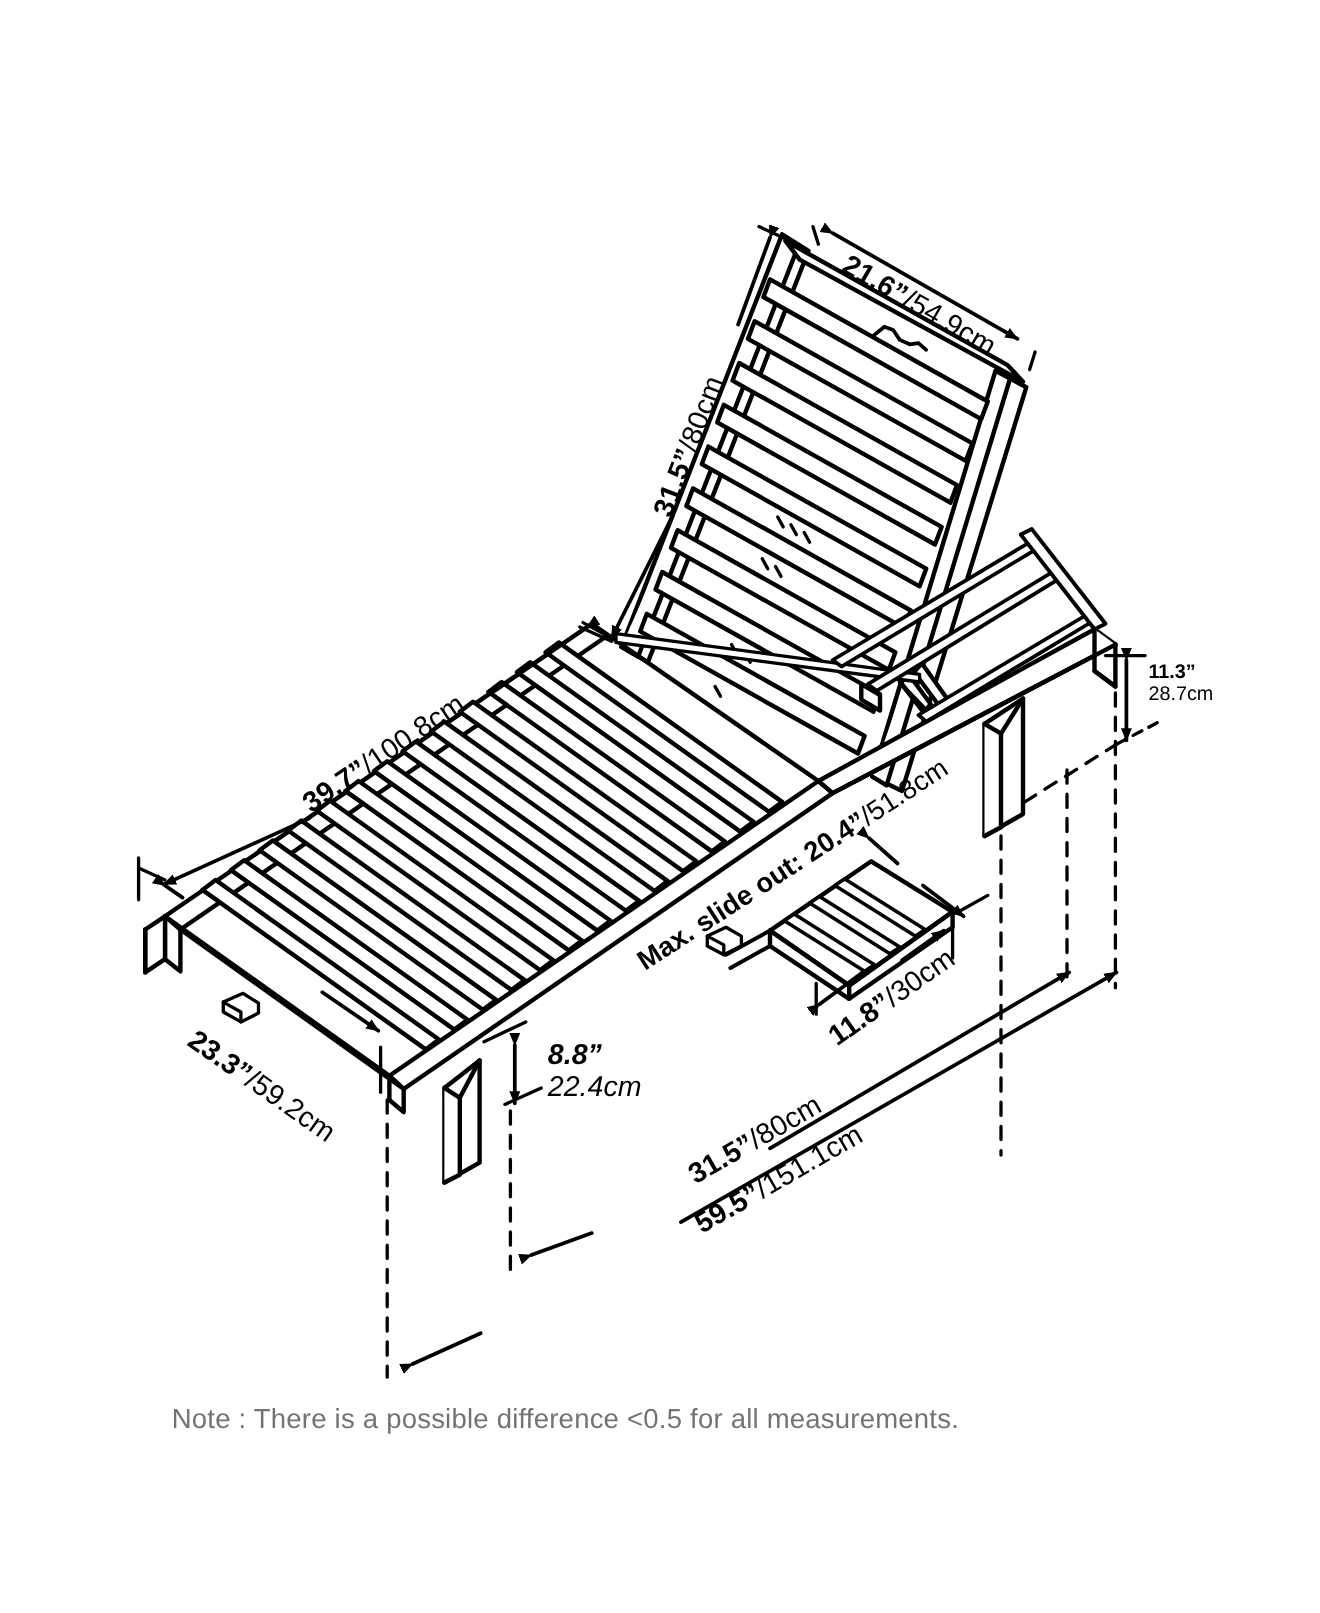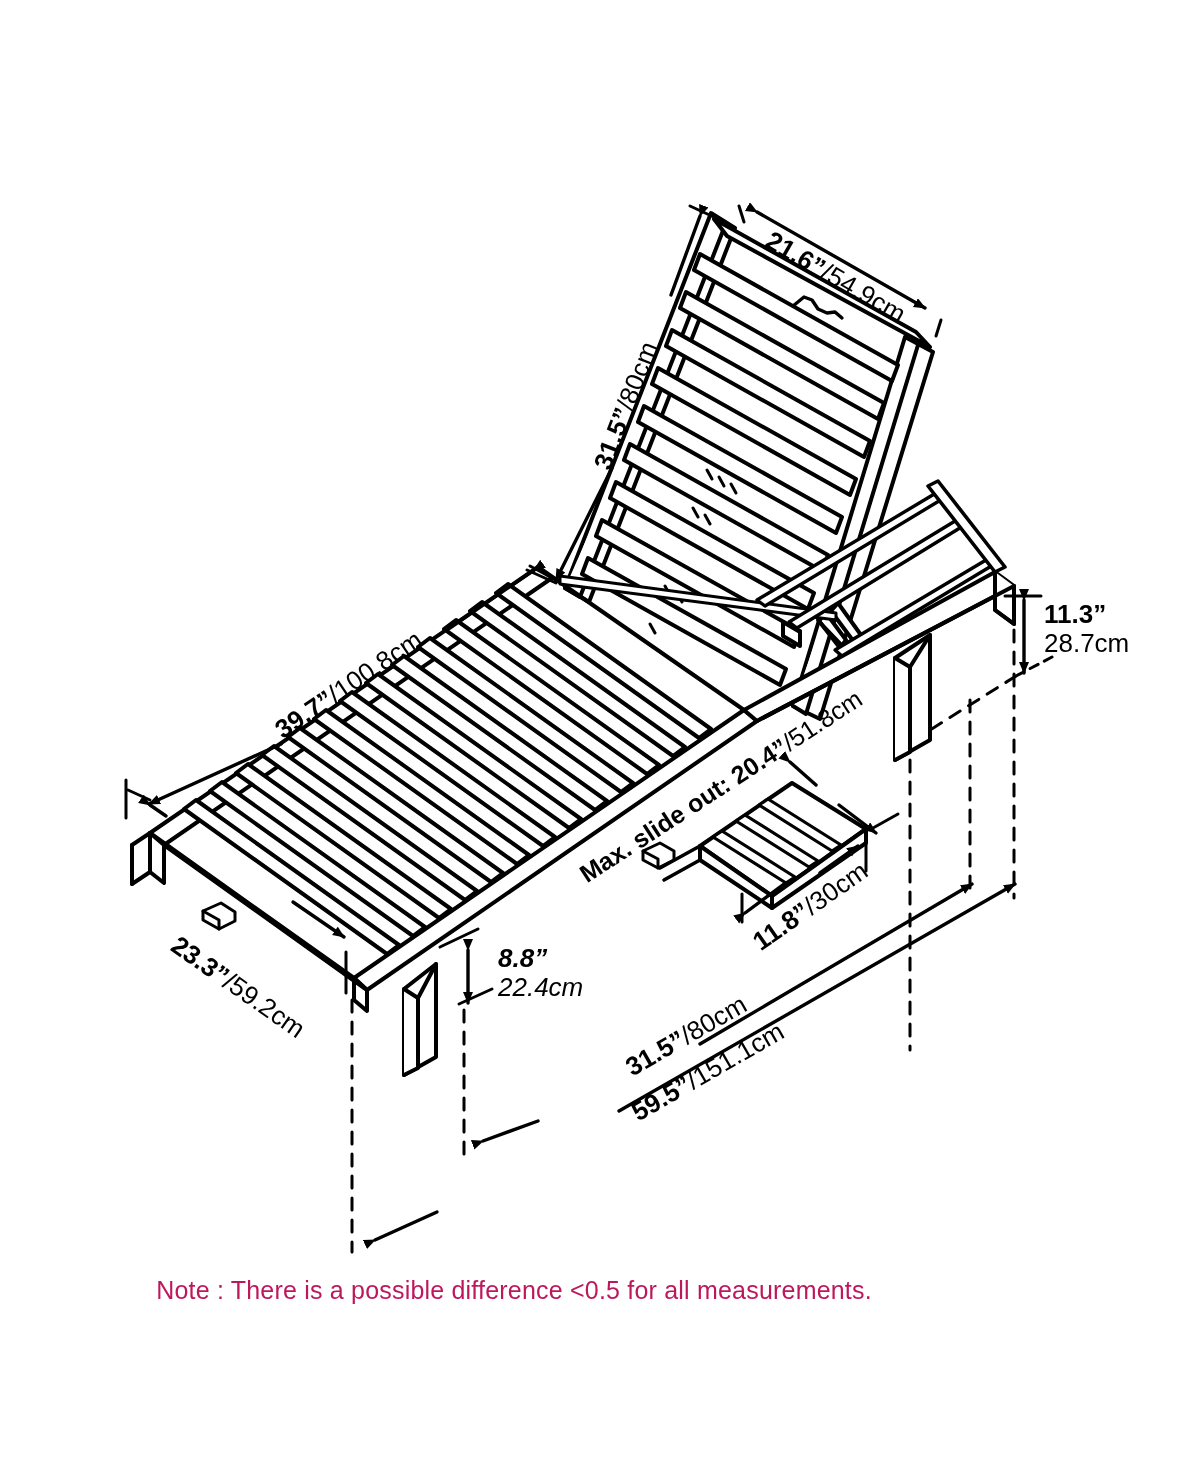--- a/index.html
+++ b/index.html
@@ -24,21 +24,21 @@
   }
   .note-text {
     position: absolute;
     left: 0;
     top: 1276px;
     width: 1028px;
     text-align: center;
     font-family: "Liberation Sans", sans-serif;
     font-size: 25px;
     font-weight: 400;
-    color: #be185d;
+    color: #737373;
     letter-spacing: 0.2px;
   }
   
   .dim {
     position: absolute;
     white-space: nowrap;
     color: #000000;
     font-family: "Liberation Sans", sans-serif;
     transform-origin: 0 50%;
     line-height: 1.12;
@@ -316,21 +316,21 @@
 
   <div class="dim" style="left:174px; top:928px; font-size:26px; transform: rotate(35deg);">
     <span class="in">23.3”</span><span class="cm">/</span><span class="cm">59.2cm</span>
   </div>
 
   <div class="dim stack" style="left:498px; top:944px; font-size:26px;font-style:italic;">
     <span class="in">8.8”</span>
     <span class="cm">22.4cm</span>
   </div>
 
-  <div class="dim stack" style="left:1044px; top:600px; font-size:26px;">
+  <div class="dim stack" style="left:1044px; top:600px; font-size:18px;">
     <span class="in">11.3”</span>
     <span class="cm">28.7cm</span>
   </div>
 
   <div class="dim" style="left:582px; top:862px; font-size:25px; transform: rotate(-33deg);">
     <span class="in">Max. slide out: </span><span class="in">20.4”</span><span class="cm">/</span><span class="cm">51.8cm</span>
   </div>
 
   <div class="dim" style="left:756px; top:930px; font-size:26px; transform: rotate(-35deg);">
     <span class="in">11.8”</span><span class="cm">/</span><span class="cm">30cm</span>

